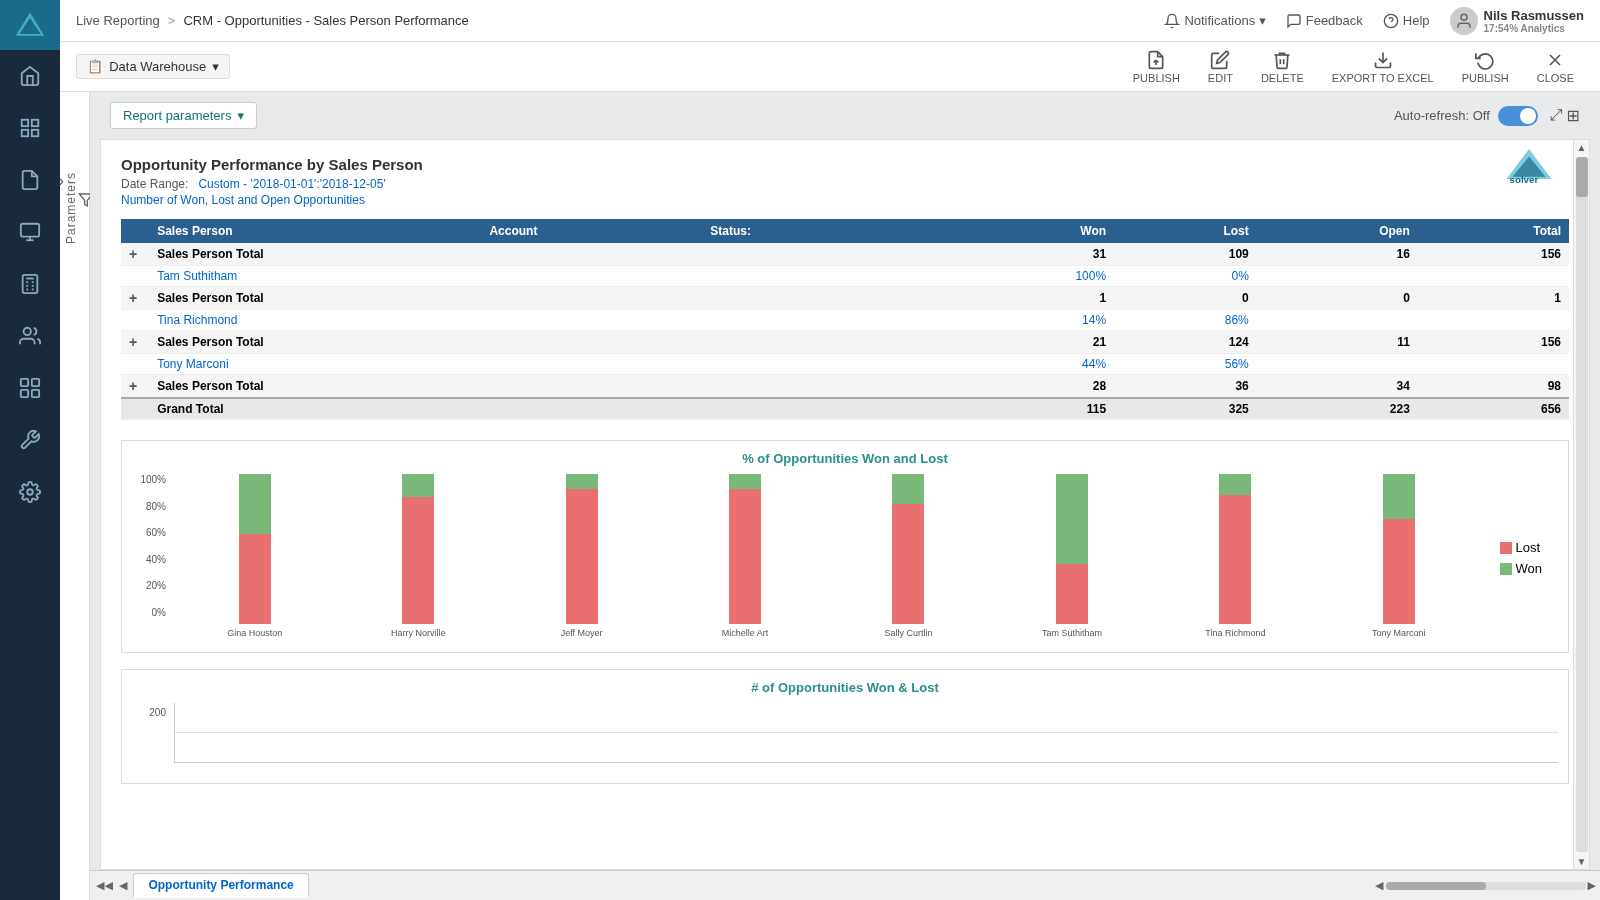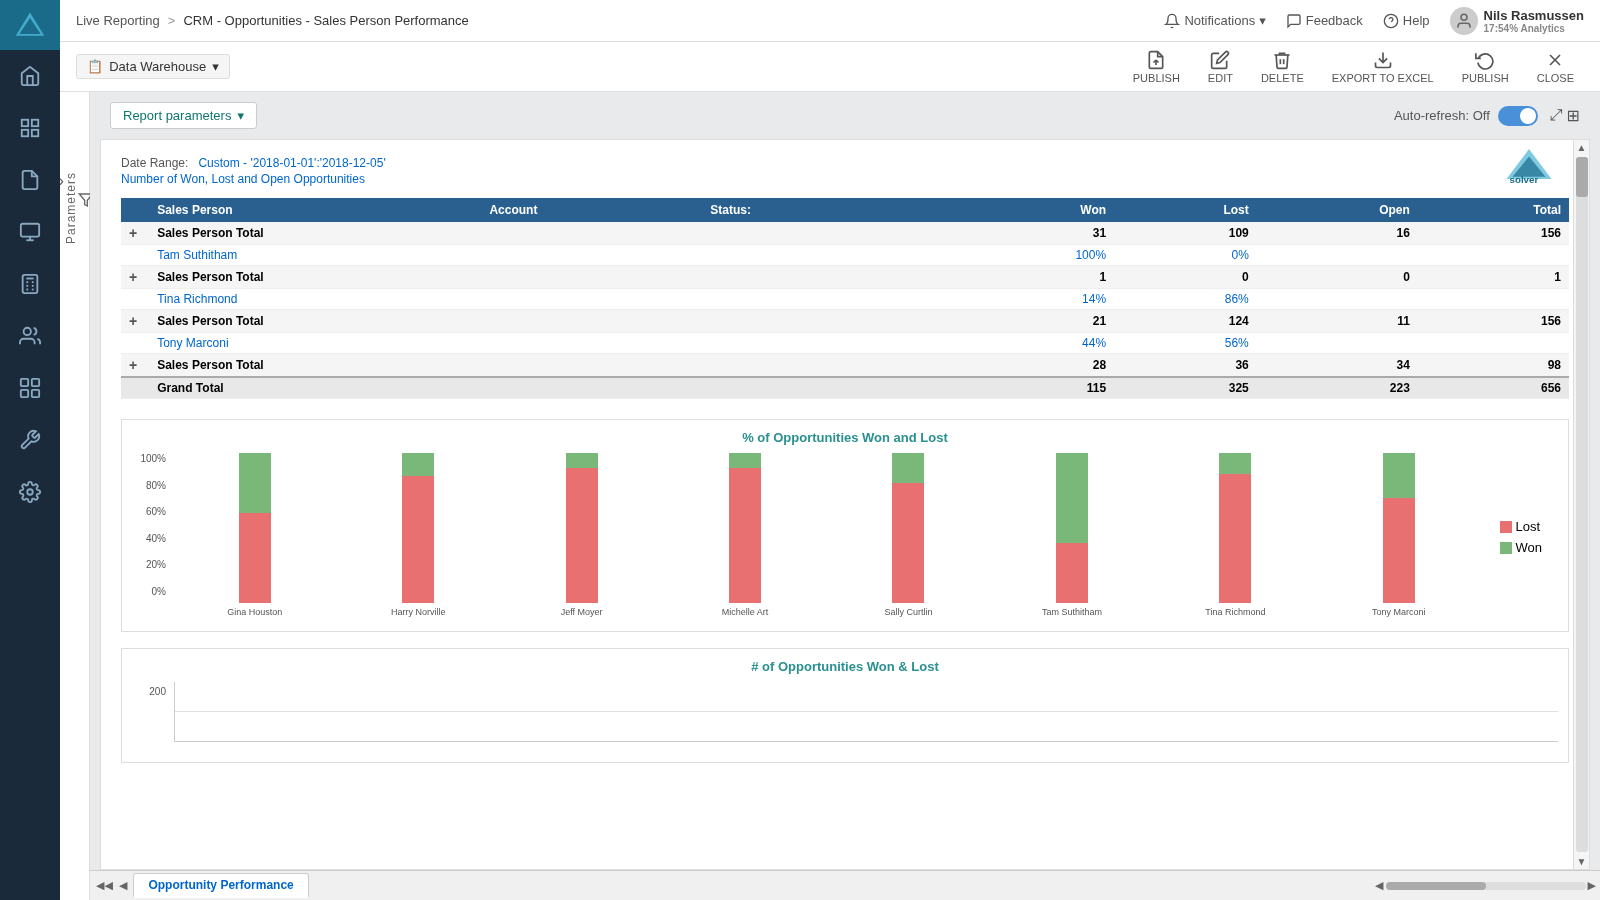--- a/index.html
+++ b/index.html
@@ -311,20 +311,21 @@
 
           <div class="solver-logo">
             <svg width="60" height="40" viewBox="0 0 80 50">
               <polygon points="40,5 70,45 10,45" fill="#4ab3d4" opacity="0.7"></polygon>
               <polygon points="40,15 62,42 18,42" fill="#1a6b8a" opacity="0.7"></polygon>
               <text x="14" y="50" font-size="13" fill="#1a6b8a" font-weight="bold">solver</text>
             </svg>
           </div>
 
           <div class="report-inner">
+            <div class="report-title">Opportunity Performance by Sales Person</div>
             <div class="report-date-range">
               <span class="label">Date Range:</span>
               &nbsp;
               <span class="value">Custom - '2018-01-01':'2018-12-05'</span>
             </div>
             <div class="report-subtitle">Number of Won, Lost and Open Opportunities</div>
 
             <table class="report-table">
               <thead>
                 <tr>

